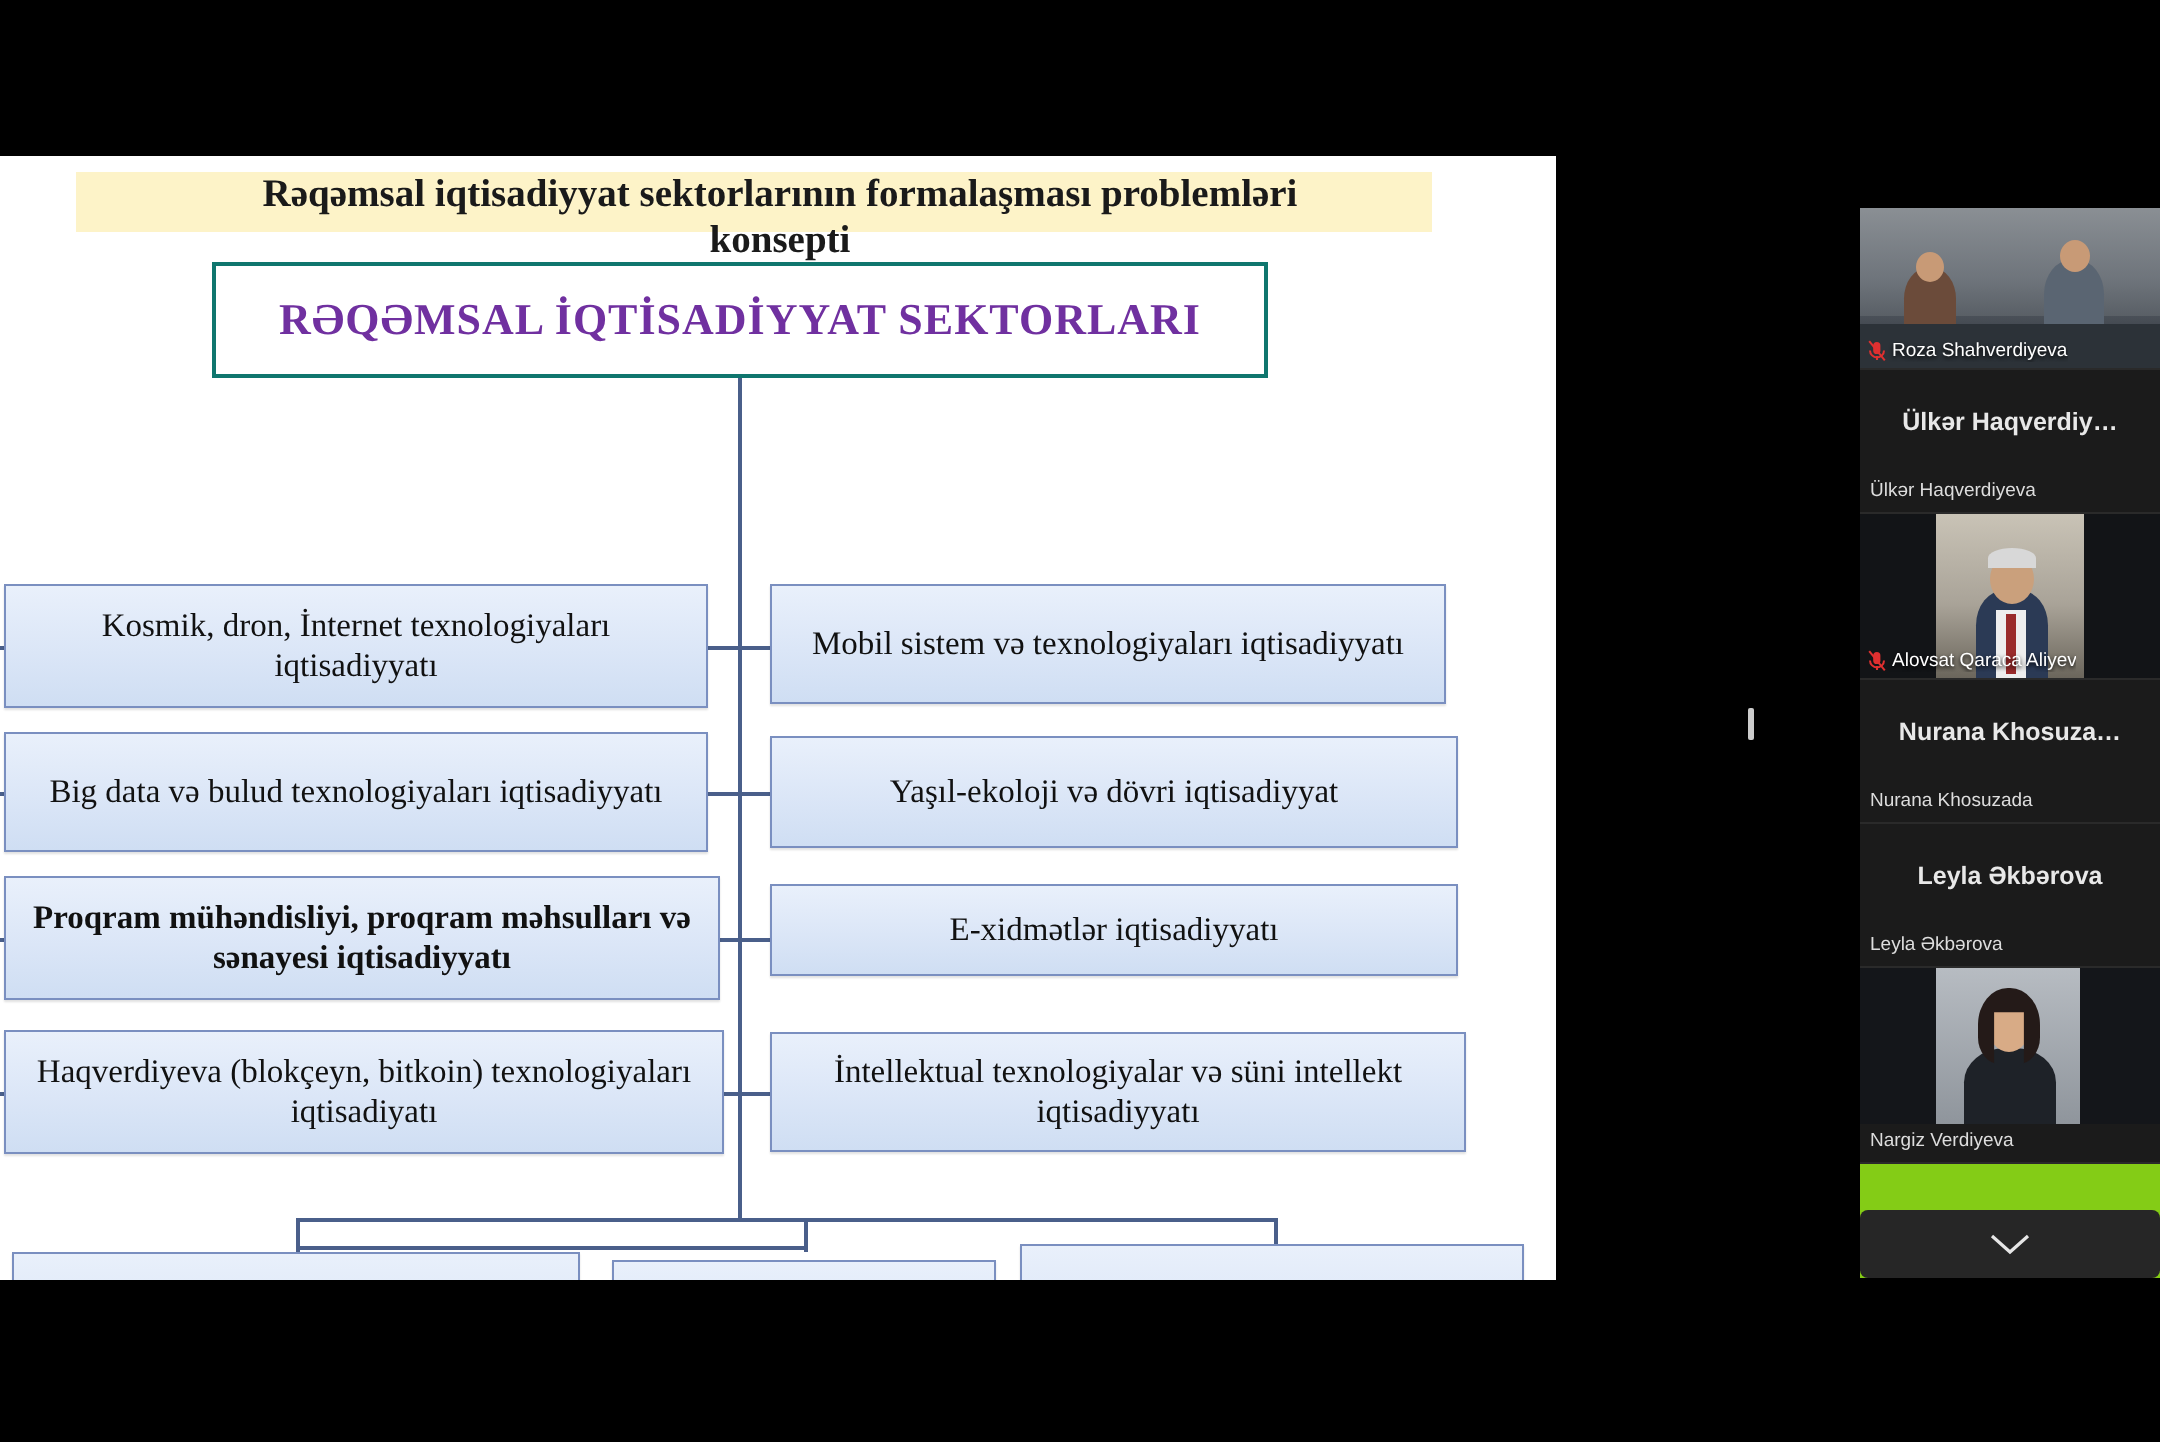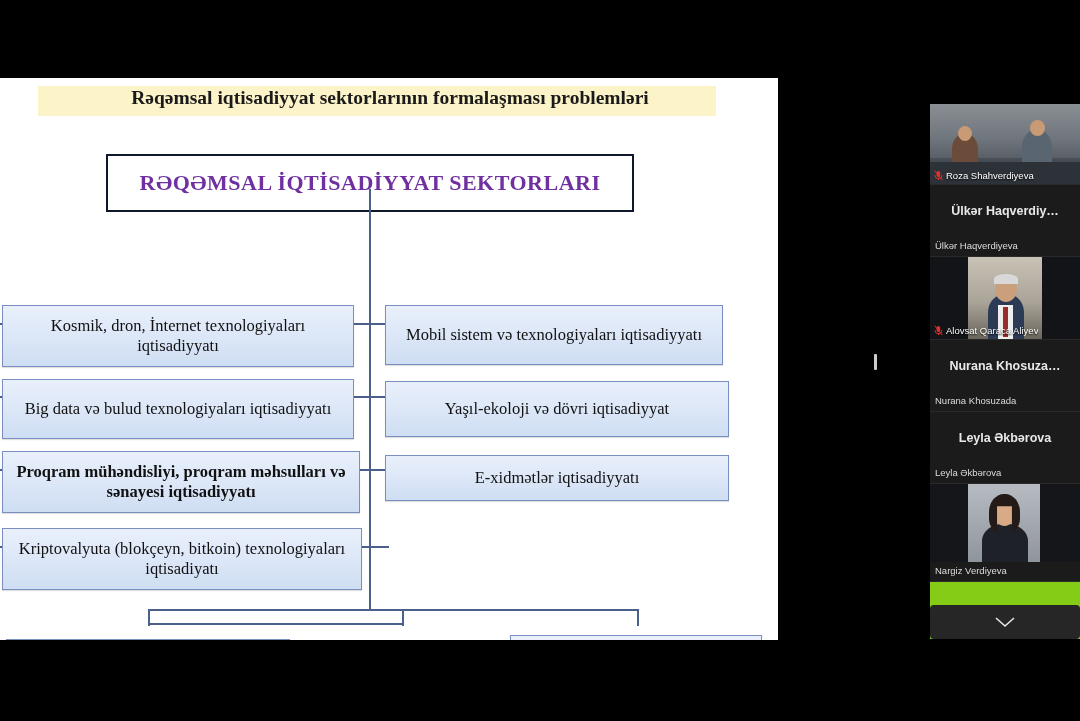--- a/index.html
+++ b/index.html
@@ -82,42 +82,40 @@
     font-family: "Liberation Serif", serif;
     font-size: 16.5px;
     color: #111111;
     display: flex;
     align-items: center;
     justify-content: center;
     text-align: center;
     line-height: 1.22;
     padding: 2px 6px;
     box-shadow: 0 1px 1px rgba(0,0,0,0.12);
-    margin-top: 13px;
   }
   .root-box {
     position: absolute;
     box-sizing: border-box;
     left: 106px;
     top: 53px;
     width: 528px;
     height: 58px;
-    border: 2px solid #0f172a;
+    border: 2px solid #0f766e;
     background: #ffffff;
     display: flex;
     align-items: center;
     justify-content: center;
     text-align: center;
     font-family: "Liberation Serif", serif;
     font-weight: bold;
     font-size: 22px;
     letter-spacing: 0.5px;
     color: #7030a0;
     line-height: 1.2;
-    margin-top: 23px;
   }
   .line {
     position: absolute;
     background: #4a5f8a;
   }
   .vline { width: 1.5px; }
   .hline { height: 1.5px; }
 
   
   .participants {
@@ -225,20 +223,21 @@
 </head>
 <body>
 
 <div class="screen">
 
   <div class="share-area">
     <div class="slide">
 
       <div class="slide-title-band"></div>
       <div class="slide-title">Rəqəmsal iqtisadiyyat sektorlarının formalaşması problemləri</div>
+      <div class="slide-subtitle">konsepti</div>
 
       <div class="root-box">RƏQƏMSAL İQTİSADİYYAT SEKTORLARI</div>
 
       <div class="line vline" style="left:369px; top:111px; height:420px;"></div>
 
       <div class="line hline" style="left:0px; top:245px; width:369px;"></div>
       <div class="line hline" style="left:0px; top:318px; width:369px;"></div>
       <div class="line hline" style="left:0px; top:391px; width:369px;"></div>
       <div class="line hline" style="left:0px; top:468px; width:369px;"></div>
 
@@ -249,25 +248,26 @@
 
       <div class="line hline" style="left:148px; top:531px; width:490px;"></div>
       <div class="line vline" style="left:148px; top:531px; height:17px;"></div>
       <div class="line vline" style="left:402px; top:531px; height:17px;"></div>
       <div class="line vline" style="left:637px; top:531px; height:17px;"></div>
       <div class="line hline" style="left:148px; top:545px; width:256px;"></div>
 
       <div class="box" style="left:2px; top:214px; width:352px; height:62px;">Kosmik, dron,  İnternet  texnologiyaları iqtisadiyyatı</div>
       <div class="box" style="left:2px; top:288px; width:352px; height:60px;">Big data və bulud  texnologiyaları iqtisadiyyatı</div>
       <div class="box" style="left:2px; top:360px; width:358px; height:62px;font-weight:bold;">Proqram mühəndisliyi,  proqram məhsulları və sənayesi iqtisadiyyatı</div>
-      <div class="box" style="left:2px; top:437px; width:360px; height:62px;">Kriptovalyuta (blokçeyn, bitkoin) texnologiyaları iqtisadiyatı</div>
+      <div class="box" style="left:2px; top:437px; width:360px; height:62px;">Haqverdiyeva (blokçeyn, bitkoin) texnologiyaları iqtisadiyatı</div>
 
       <div class="box" style="left:385px; top:214px; width:338px; height:60px;">Mobil sistem və texnologiyaları iqtisadiyyatı</div>
       <div class="box" style="left:385px; top:290px; width:344px; height:56px;">Yaşıl-ekoloji və dövri iqtisadiyyat</div>
       <div class="box" style="left:385px; top:364px; width:344px; height:46px;">E-xidmətlər iqtisadiyyatı</div>
+      <div class="box" style="left:385px; top:438px; width:348px; height:60px;">İntellektual texnologiyalar və süni intellekt iqtisadiyyatı</div>
 
       <div class="box" style="left:6px; top:548px; width:284px; height:74px;">Media, kontent,  3D-çap və virtual reallıq sistemləri iqtisadiyyatı</div>
       <div class="box" style="left:306px; top:552px; width:192px; height:62px;">Pilotsuz nəqliyyat iqtisadiyyatı</div>
       <div class="box" style="left:510px; top:544px; width:252px; height:74px;">Əşyaların İnterneti, kiber-fiziki sistemlər və iqtisadiyyatı</div>
 
     </div>
   </div>
 
   <div class="divider-handle"></div>
 

